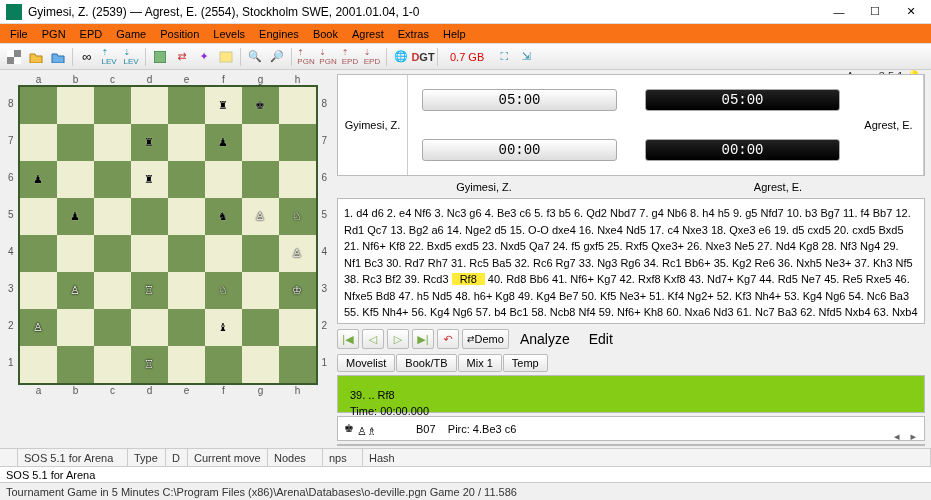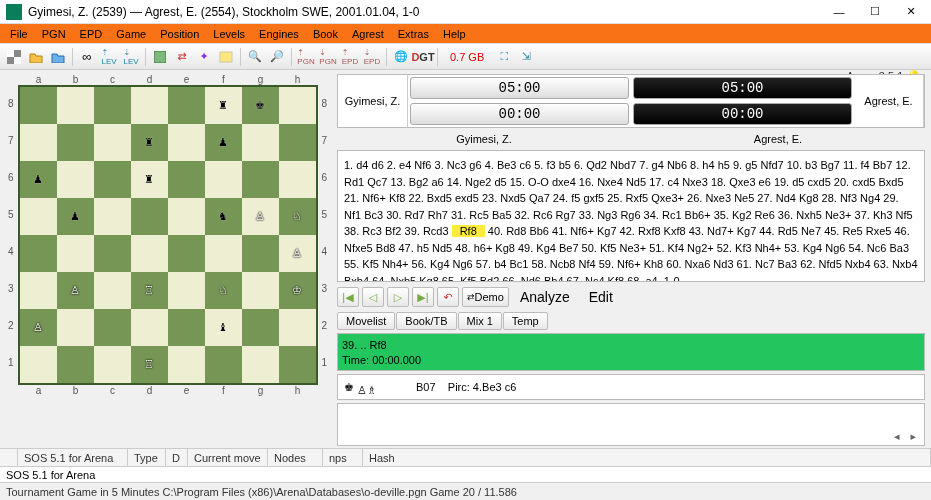--- a/index.html
+++ b/index.html
@@ -26,32 +26,32 @@
 .ranks span { height: 37px; display: flex; align-items: center; justify-content: center; font-size: 10px; color: #555; }
 .grid { display: grid; grid-template-columns: repeat(8,37px); grid-template-rows: repeat(8,37px); border: 2px solid #3a5a2a; }
 .sq { display: flex; align-items: center; justify-content: center; font-size: 30px; line-height: 1; }
 .lt { background: #eeeed2; }
 .dk { background: #769656; }
 .piece { font-family: "Segoe UI Symbol", Arial; }
 .right { flex: 1; display: flex; flex-direction: column; padding: 4px 6px 0 2px; gap: 3px; overflow: hidden; }
 .clocks { display: flex; border: 1px solid #bbb; background: #fff; }
 .pname { width: 70px; display: flex; align-items: center; justify-content: center; padding: 0 4px; border-right: 1px solid #ccc; }
 .ccol { flex: 1; display: flex; flex-direction: column; }
-.cbox { height: 22px; border: 1px solid #aaa; margin: 2px; display: flex; align-items: center; justify-content: center; font-size: 14px; font-family: "Courier New", monospace; border-radius: 3px; }
+.cbox { height: 22px; border: 1px solid #aaa; margin: 14px; display: flex; align-items: center; justify-content: center; font-size: 14px; font-family: "Courier New", monospace; border-radius: 3px; }
 .cw { background: linear-gradient(#fff,#ddd); color: #000; }
 .cb { background: linear-gradient(#222,#000); color: #fff; }
 .pbelow { text-align: center; padding: 2px 0; font-size: 11px; }
 .moves { border: 1px solid #bbb; background: #fff; padding: 6px; height: 132px; overflow: hidden; line-height: 1.5; font-size: 11px; }
 .hl { background: #ffeb3b; padding: 0 8px; }
 .nav { display: flex; align-items: center; gap: 3px; padding: 2px 0; }
 .navbtn { width: 22px; height: 20px; border: 1px solid #bbb; background: linear-gradient(#fff,#e8e8e8); display: flex; align-items: center; justify-content: center; border-radius: 2px; }
 .navtxt { padding: 0 8px; font-size: 14px; }
 .tabs { display: flex; gap: 1px; }
 .tab { border: 1px solid #bbb; background: linear-gradient(#fff,#e8e8e8); padding: 2px 8px; border-radius: 2px; font-size: 11px; }
-.info { border: 1px solid #bbb; background: #22c55e; padding: 4px; height: 38px; font-size: 11px; line-height: 1.4; }
+.info { border: 1px solid #bbb; background: #84cc16; padding: 12px; height: 38px; font-size: 11px; line-height: 1.4; }
 .eco { display: flex; border: 1px solid #bbb; background: #fff; height: 26px; align-items: center; }
 .eco-left { width: 70px; display:flex; gap:3px; padding:0 6px; font-size:14px;}
 .eco-right { flex: 1; padding: 0 8px; }
 .analysis { flex:1; border: 1px solid #bbb; background: #fff; margin-bottom: 2px; position:relative;}
 .analysis-arrows { position:absolute; bottom:2px; right:4px; font-size:11px; color:#666; letter-spacing:4px;}
 .statusrow { display: flex; border-top: 1px solid #ccc; background: #f4f4f4; height: 18px; align-items: center; }
 .statcell { border-right: 1px solid #ccc; padding: 0 6px; height: 100%; display: flex; align-items: center; font-size: 11px; color: #333; }
 .sos { height: 16px; padding: 0 6px; background:#fff; border-top:1px solid #ccc; display:flex; align-items:center;}
 .footer { height: 18px; background: #f0f0f0; border-top: 1px solid #ccc; display: flex; align-items: center; padding: 0 6px; font-size: 11px; color: #333; }
 svg { display: block; }

